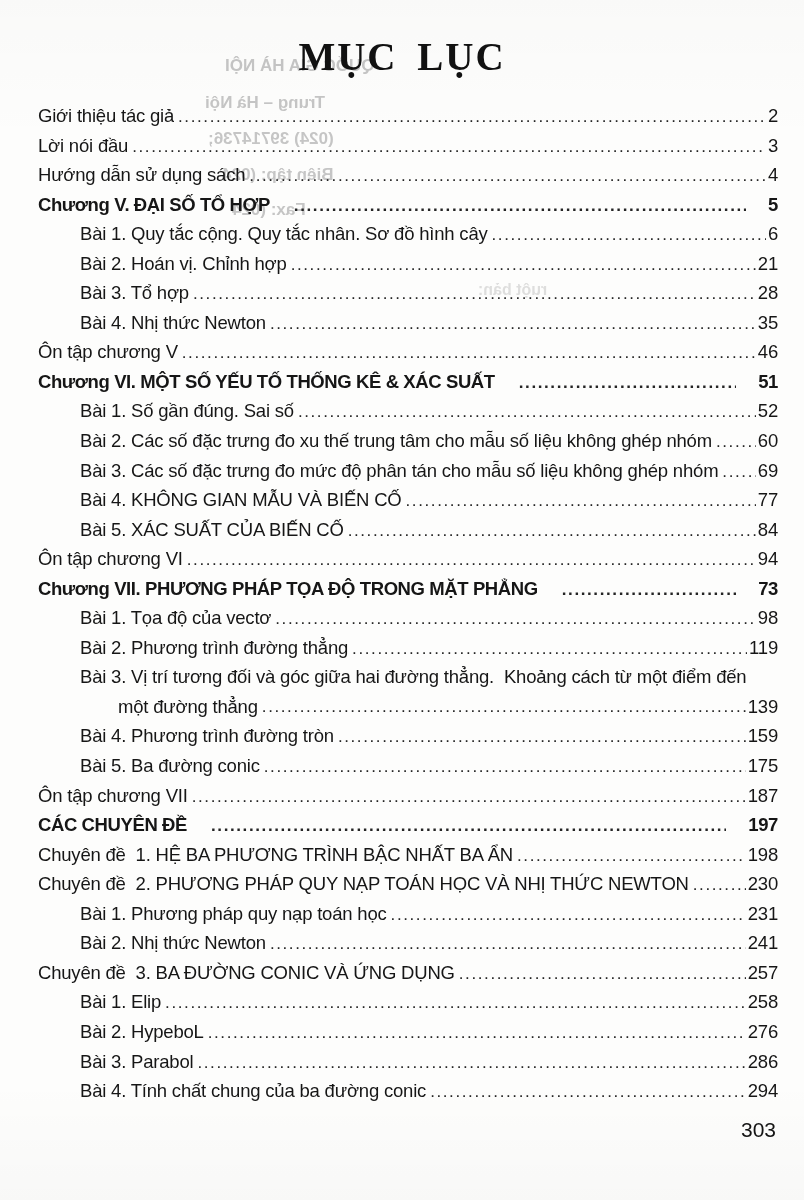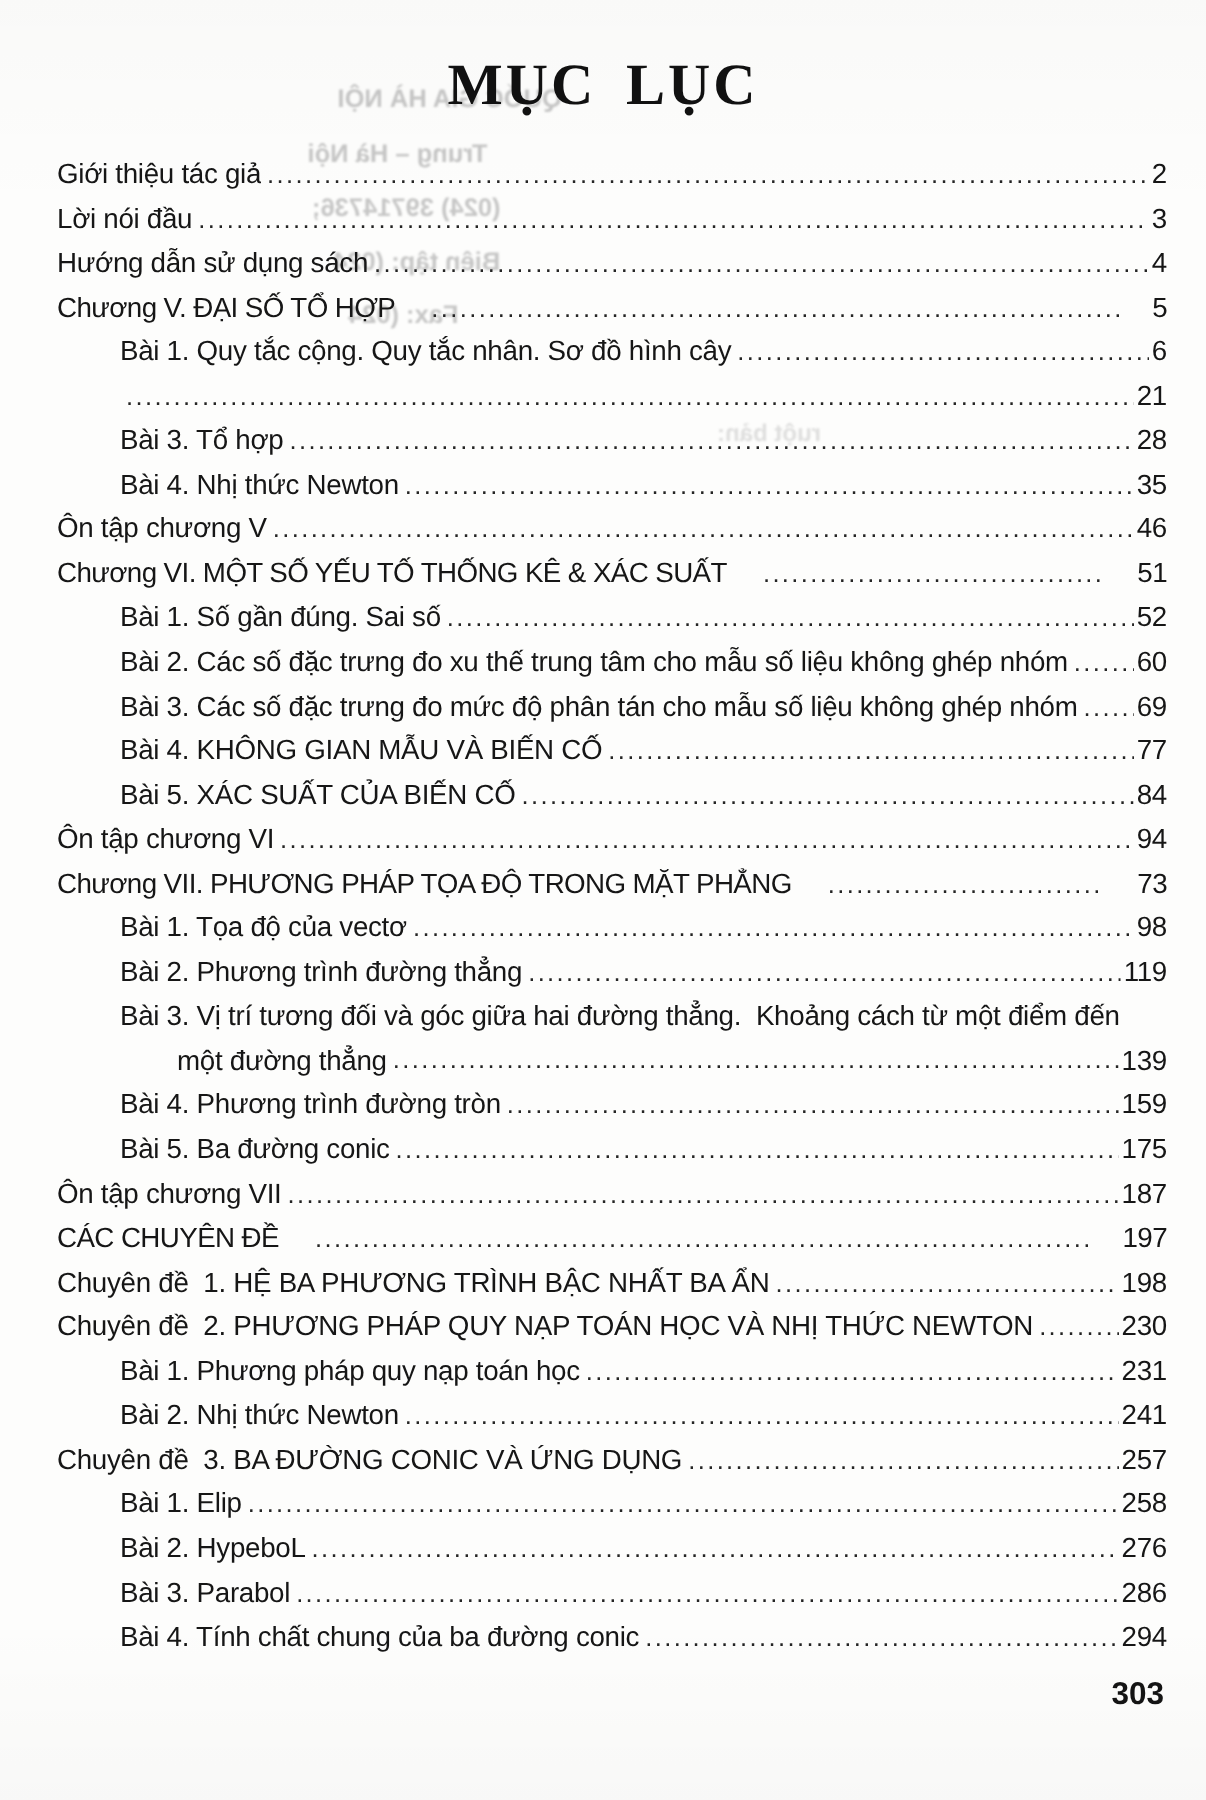--- a/index.html
+++ b/index.html
@@ -43,26 +43,26 @@
     font-size:18.5px;letter-spacing:-0.2px;
     white-space:nowrap;
   }
   .row .lbl{white-space:pre;flex:0 1 auto;overflow:hidden;}
   .row .dots{
     flex:1 1 0;min-width:0;overflow:hidden;
     font-size:17px;letter-spacing:1.6px;color:#242424;
     margin:0 1px 0 4px;
   }
   .row .pg{flex:0 0 auto;text-align:right;padding-left:1px;}
-  .row.bold{font-weight:400;letter-spacing:-0.4px;gap:20px;}
+  .row.bold{font-weight:700;letter-spacing:-0.4px;gap:20px;}
   .row.indent-1{padding-left:42px;}
   .row.indent-2{padding-left:80px;align-items:flex-end;}
   .folio{
     position:absolute;top:1118px;right:28px;z-index:1;
-    font-size:21px;font-weight:700;color:#141414;
+    font-size:21px;font-weight:400;color:#141414;
   }
 </style>
 </head>
 <body>
 
 <div class="page">
 
   <span class="ghost g1">QUỐC GIA HÀ NỘI</span>
   <span class="ghost g2">Trung – Hà Nội</span>
   <span class="ghost g3">(024) 39714736;</span>
@@ -92,20 +92,21 @@
         <span class="lbl">Chương V. ĐẠI SỐ TỔ HỢP</span>
         <span class="dots">................................................................................................................................................................................................................................................</span>
         <span class="pg">5</span>
       </div>
       <div class="row indent-1">
         <span class="lbl">Bài 1. Quy tắc cộng. Quy tắc nhân. Sơ đồ hình cây</span>
         <span class="dots">................................................................................................................................................................................................................................................</span>
         <span class="pg">6</span>
       </div>
       <div class="row indent-1">
+        <span class="lbl">Bài 2. Hoán vị. Chỉnh hợp</span>
         <span class="dots">................................................................................................................................................................................................................................................</span>
         <span class="pg">21</span>
       </div>
       <div class="row indent-1">
         <span class="lbl">Bài 3. Tổ hợp</span>
         <span class="dots">................................................................................................................................................................................................................................................</span>
         <span class="pg">28</span>
       </div>
       <div class="row indent-1">
         <span class="lbl">Bài 4. Nhị thức Newton</span>

